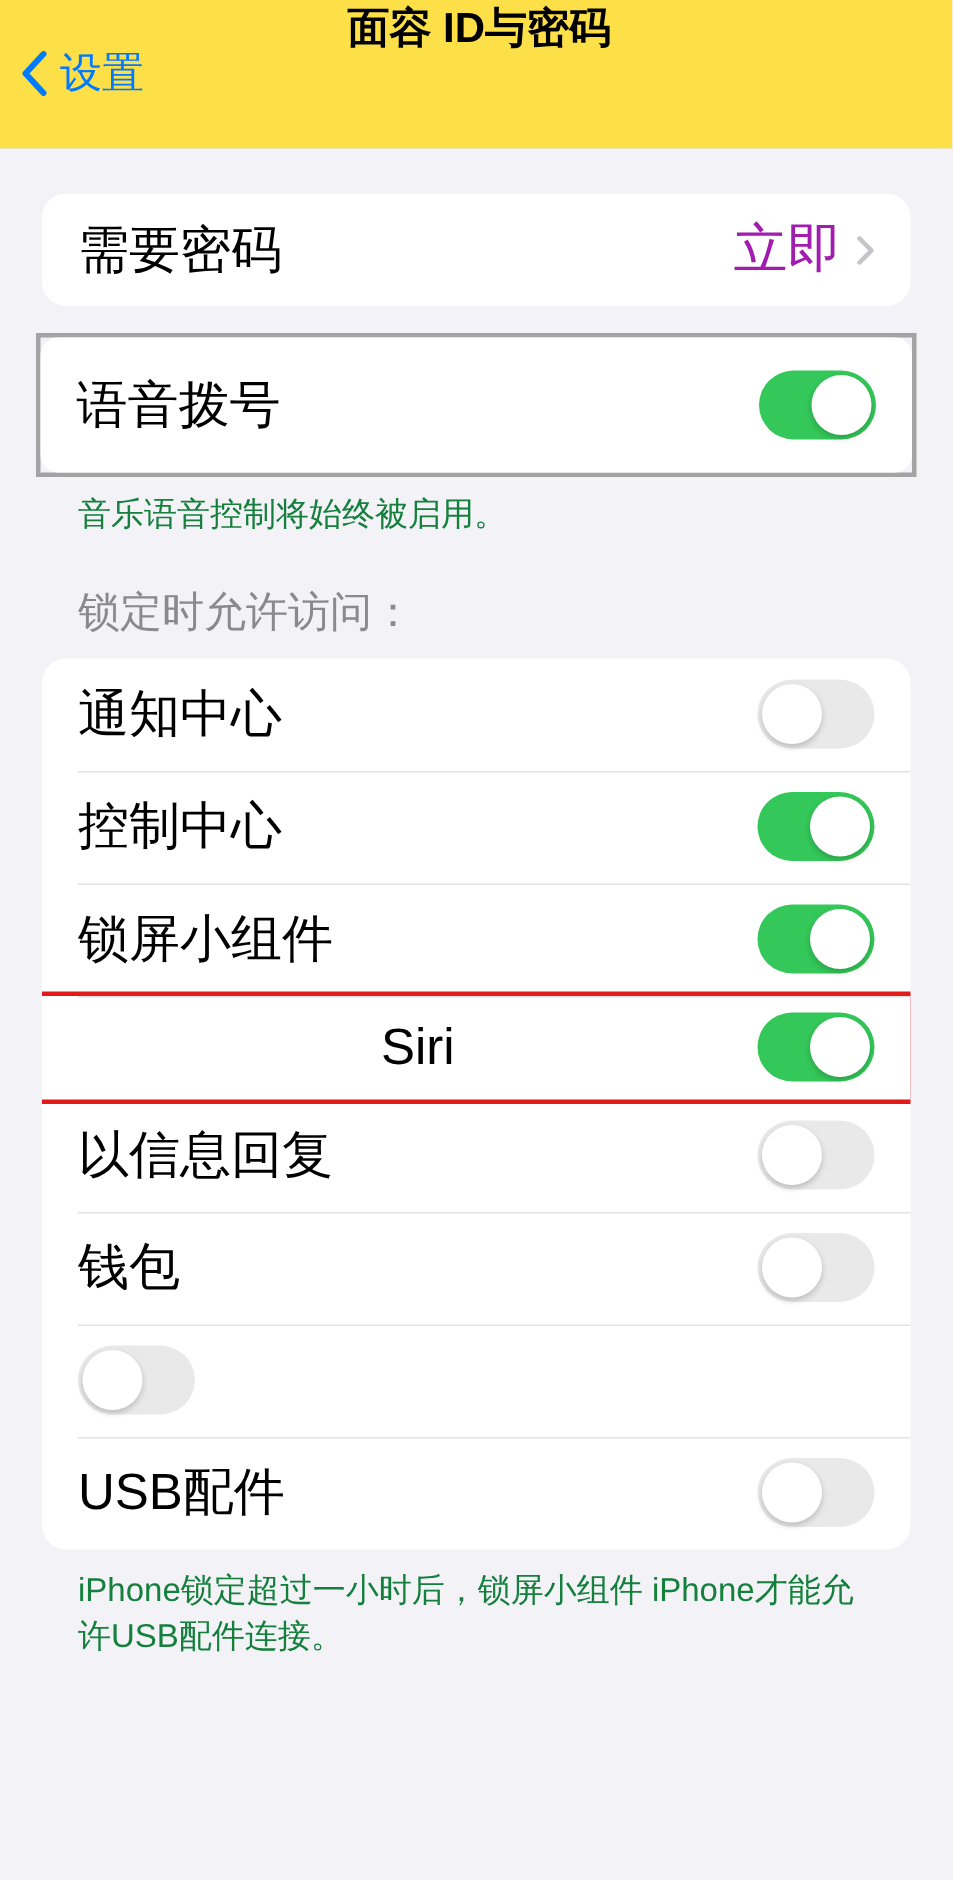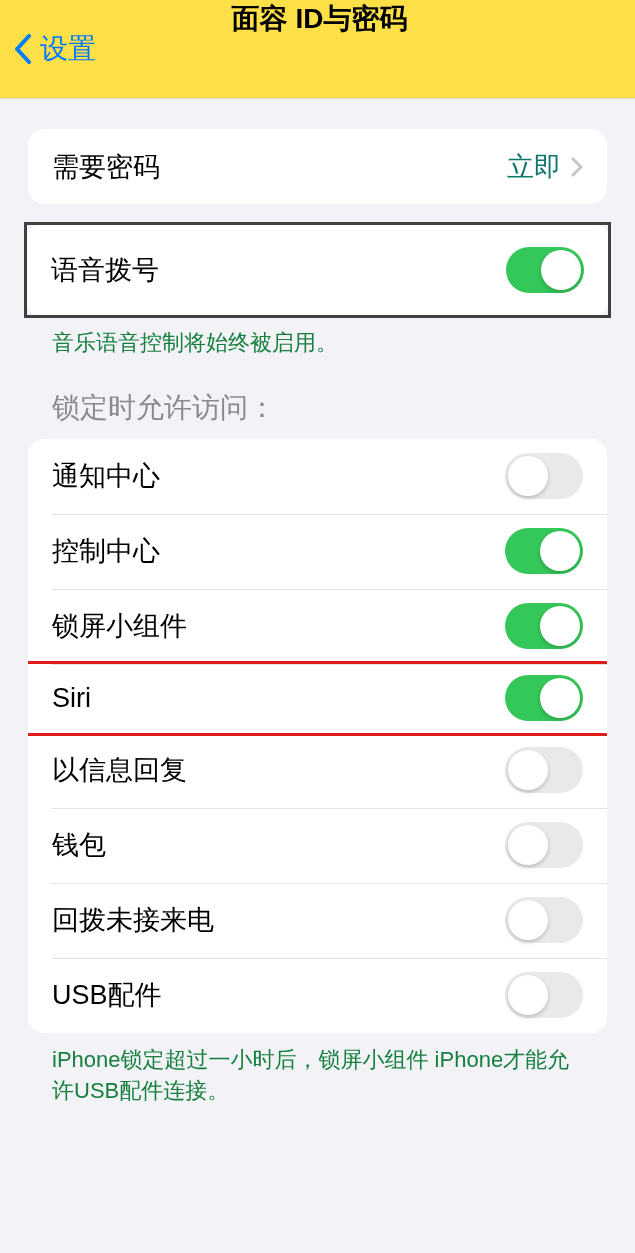--- a/index.html
+++ b/index.html
@@ -64,26 +64,26 @@
       content: "";
       position: absolute;
       left: 24px;
       right: 0;
       top: 0;
       height: 1px;
       background: #e3e3e6;
     }
     .row-label {
       flex: 1;
-      font-size: 27px;
+      font-size: 34px;
       color: #000;
     }
     .row-value {
-      font-size: 27px;
-      color: #0f766e;
+      font-size: 36px;
+      color: #a21caf;
       margin-right: 10px;
     }
     .chevron-right {
       width: 12px;
       height: 20px;
     }
     .toggle {
       width: 78px;
       height: 46px;
       border-radius: 23px;
@@ -113,21 +113,21 @@
       color: #15803d;
       padding: 12px 24px 0 24px;
       line-height: 1.4;
     }
     .header-note {
       font-size: 28px;
       color: #8a8a8e;
       padding: 0 24px 12px 24px;
     }
     .highlight-box {
-      border: 3px solid #404040;
+      border: 3px solid #a3a3a3;
       border-radius: 0;
     }
     .highlight-wrap {
       margin: 18px 24px -4px 24px;
     }
     .highlight-wrap .group {
       border-radius: 12px;
     }
   </style>
 </head>
@@ -185,40 +185,39 @@
         <div class="toggle on">
           <div class="knob"></div>
         </div>
       </div>
       <div class="row">
         <span class="row-label">锁屏小组件</span>
         <div class="toggle on">
           <div class="knob"></div>
         </div>
       </div>
-      <div class="row" style="border: 3px solid rgb(225, 26, 26); margin: -3px; position: relative; z-index: 1;">
+      <div class="row" style="border: 3px solid rgb(225, 26, 26); margin: -3px; position: relative; z-index: 1; text-align: center;">
         <span class="row-label">Siri</span>
         <div class="toggle on">
           <div class="knob"></div>
         </div>
       </div>
       <div class="row">
         <span class="row-label">以信息回复</span>
         <div class="toggle">
           <div class="knob"></div>
         </div>
       </div>
       <div class="row">
         <span class="row-label">钱包</span>
         <div class="toggle">
           <div class="knob"></div>
         </div>
       </div>
       <div class="row">
-        <span class="row-label">回拨未接来电</span>
         <div class="toggle">
           <div class="knob"></div>
         </div>
       </div>
       <div class="row">
         <span class="row-label">USB配件</span>
         <div class="toggle">
           <div class="knob"></div>
         </div>
       </div>

